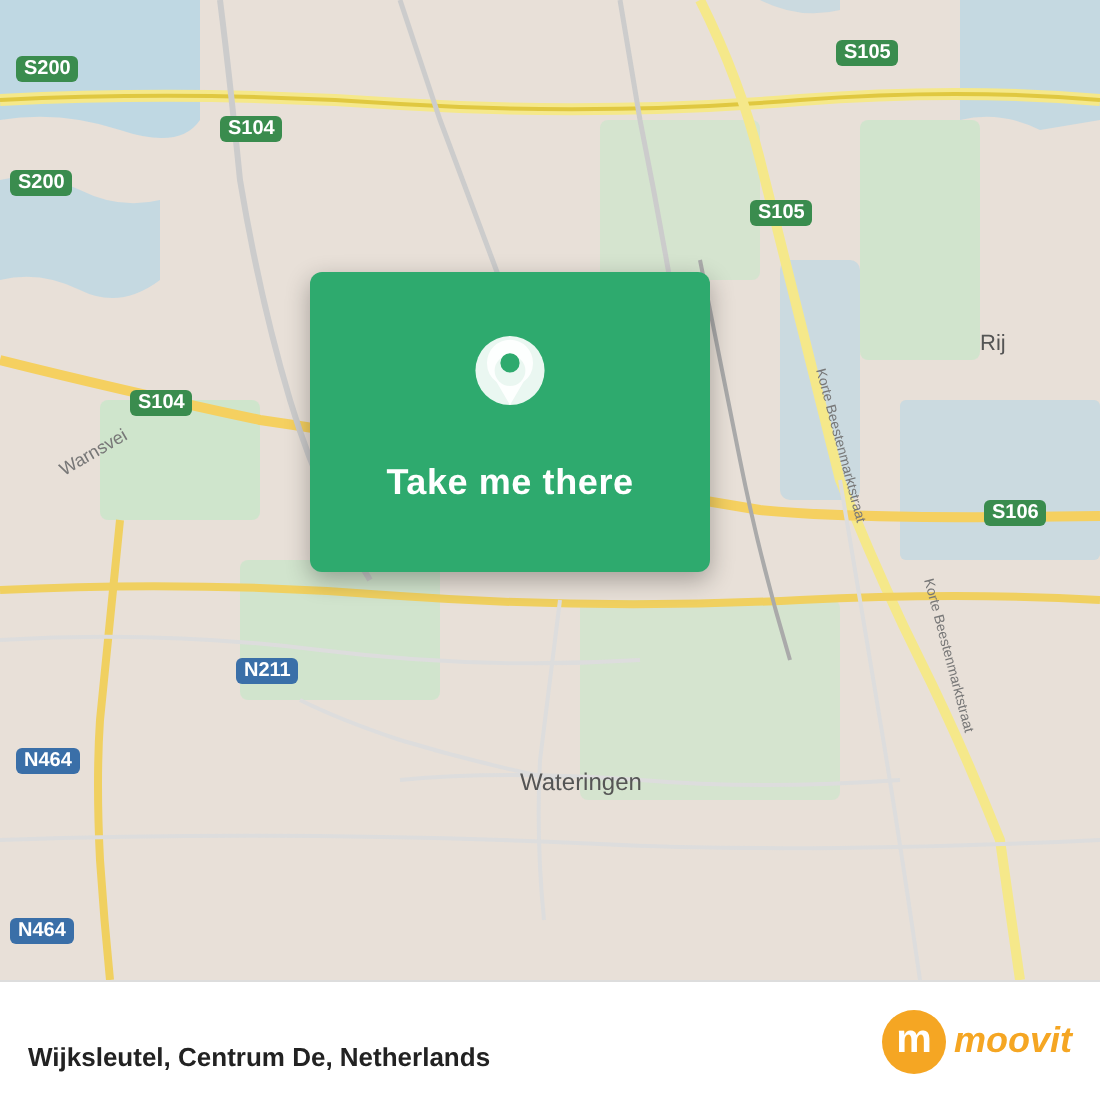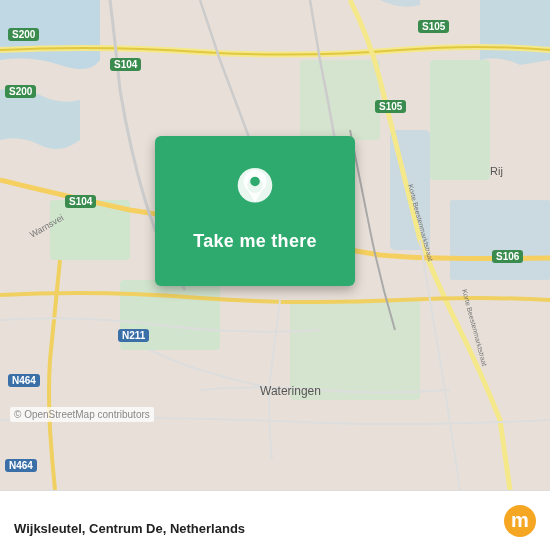--- a/index.html
+++ b/index.html
@@ -219,23 +219,23 @@
       <svg class="pin-svg" viewBox="0 0 40 50" xmlns="http://www.w3.org/2000/svg">
         <circle cx="20" cy="18" r="18" fill="white" opacity="0.9"></circle>
         <circle cx="20" cy="18" r="8" fill="#2eaa6e"></circle>
         <path d="M20,36 L13,24 Q8,20 8,14 A12,12 0 0,1 32,14 Q32,20 27,24Z" fill="white" opacity="0.9"></path>
         <circle cx="20" cy="14" r="5" fill="#2eaa6e"></circle>
       </svg>
     </div>
     <button class="take-me-there-btn">Take me there</button>
   </div>
 
-  <div class="copyright-text">© OpenStreetMap contributors</div>
 </div>
 
 <div id="bottom-bar">
   <div class="location-info">
     <span class="location-name">Wijksleutel, Centrum De, Netherlands</span>
   </div>
   <div class="moovit-logo">
     <div class="moovit-m">m</div>
+    <span class="moovit-text">moovit</span>
   </div>
 </div>
 
 </body></html>

